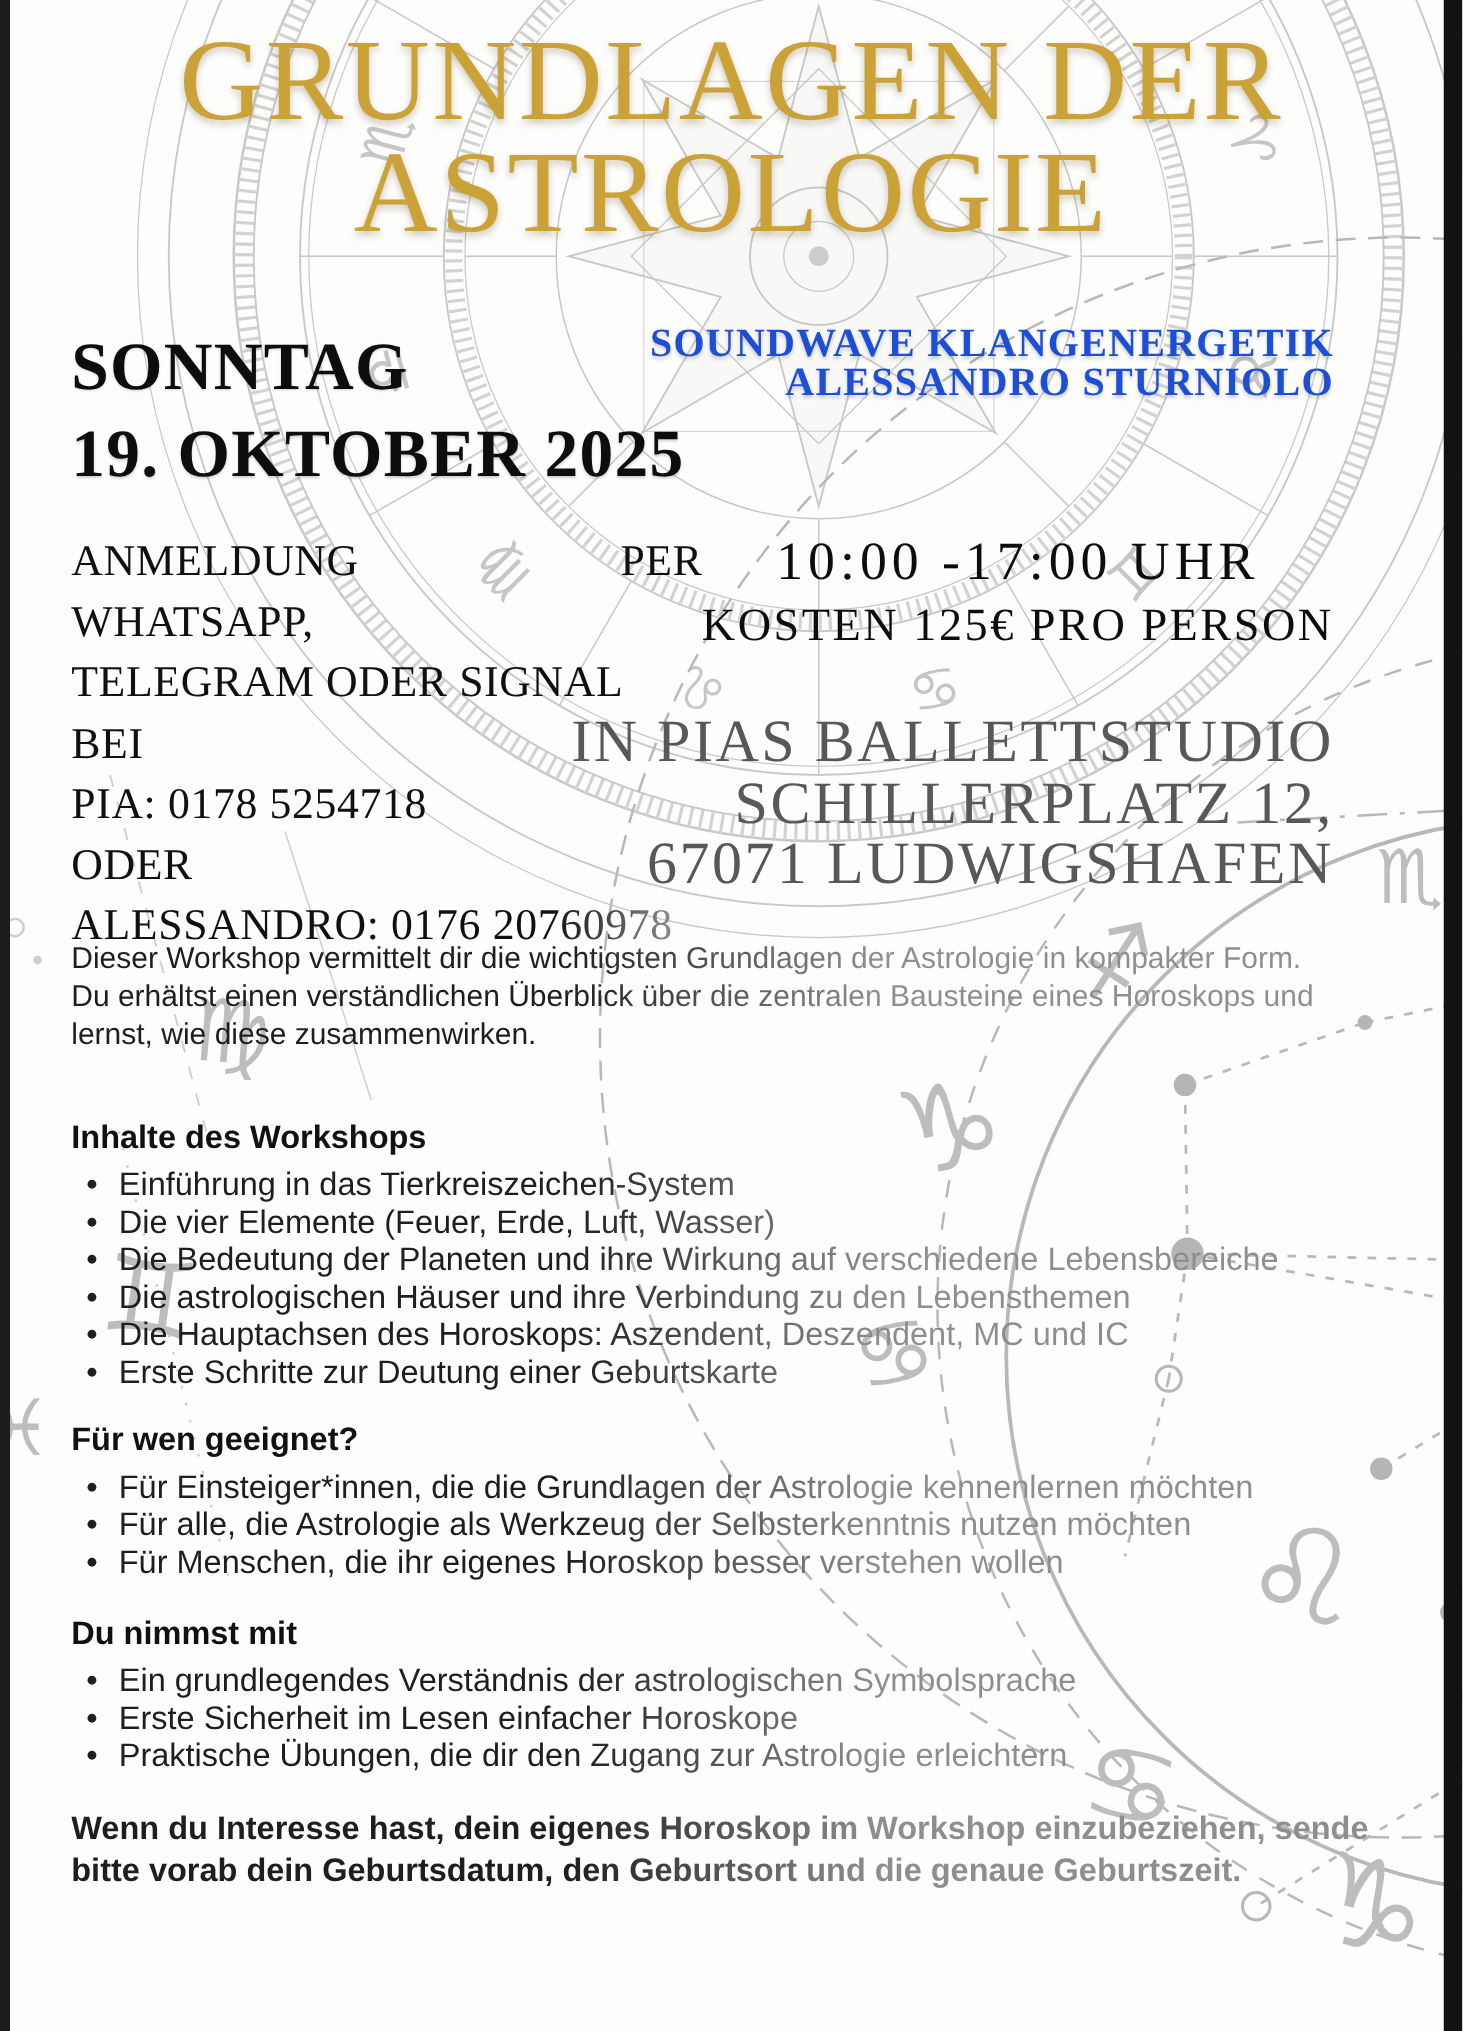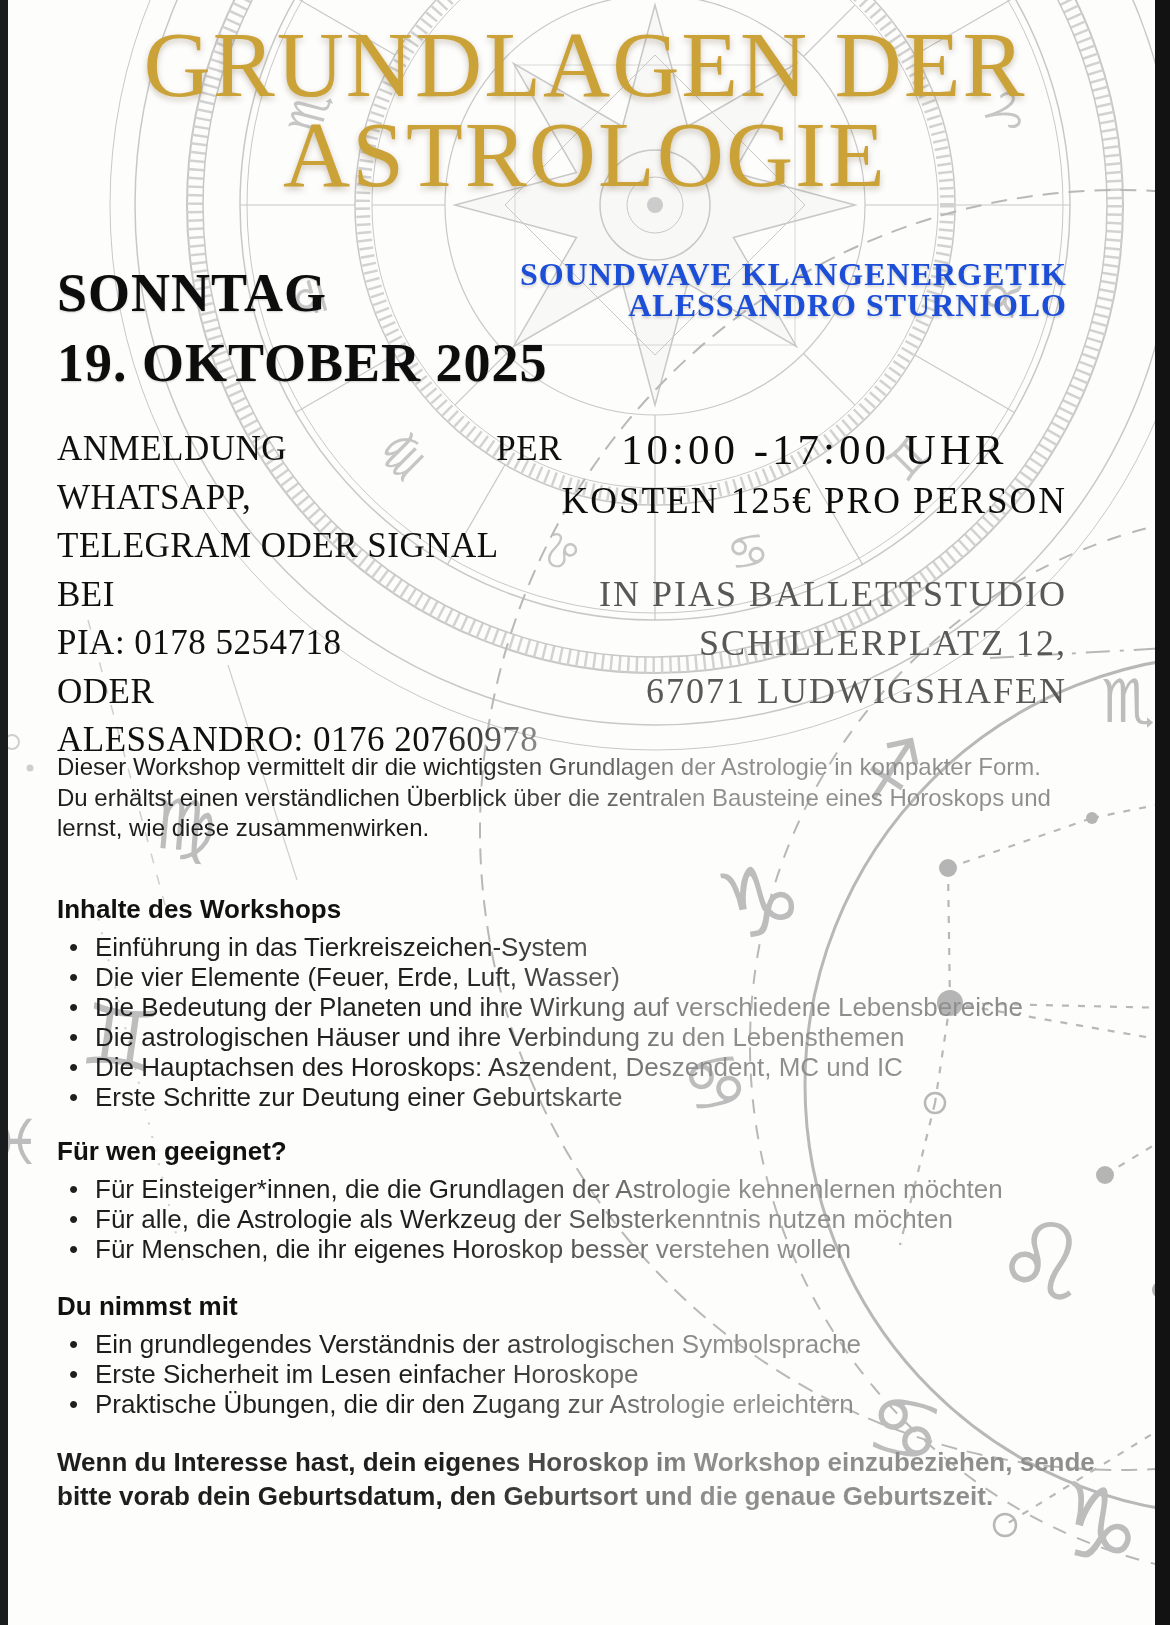--- a/index.html
+++ b/index.html
@@ -19,21 +19,21 @@
   .brand{margin-top:16px;color:#1d4ed8;font-weight:700;font-size:32px;line-height:31px;
          letter-spacing:1px;text-shadow:0 2px 3px rgba(0,0,0,.18);text-align:right;}
 
   .contact-block{position:absolute;left:57px;top:425px;width:505px;color:#101010;
           font-size:35px;line-height:48.5px;letter-spacing:.5px;}
   .fj{text-align:justify;text-align-last:justify;}
   .time-block{position:absolute;right:103px;top:425px;text-align:center;color:#0d0d0d;}
   .time{font-size:43px;line-height:50px;letter-spacing:4px;}
   .cost{margin-top:6px;font-size:37px;line-height:40px;font-weight:400;letter-spacing:2px;}
   .venue-block{position:absolute;right:103px;top:570px;text-align:right;color:#585858;
-          font-size:36px;line-height:48.5px;letter-spacing:2px;}
+          font-size:48px;line-height:48.5px;letter-spacing:2px;}
 
   .body{position:absolute;left:57px;top:752px;width:1040px;
         font-family:"Liberation Sans","DejaVu Sans",sans-serif;color:#1e1e1e;}
   .body .line{white-space:nowrap;}
   .intro{font-size:24px;line-height:30.5px;}
   .body h3{margin:0;font-size:26px;line-height:31px;font-weight:700;color:#111;}
   .h-inhalte{margin-top:50px !important;}
   .h-fuerwen{margin-top:24px !important;}
   .h-nimmst{margin-top:27px !important;}
   .body ul{margin:7px 0 0 0;padding:0;list-style:none;}

